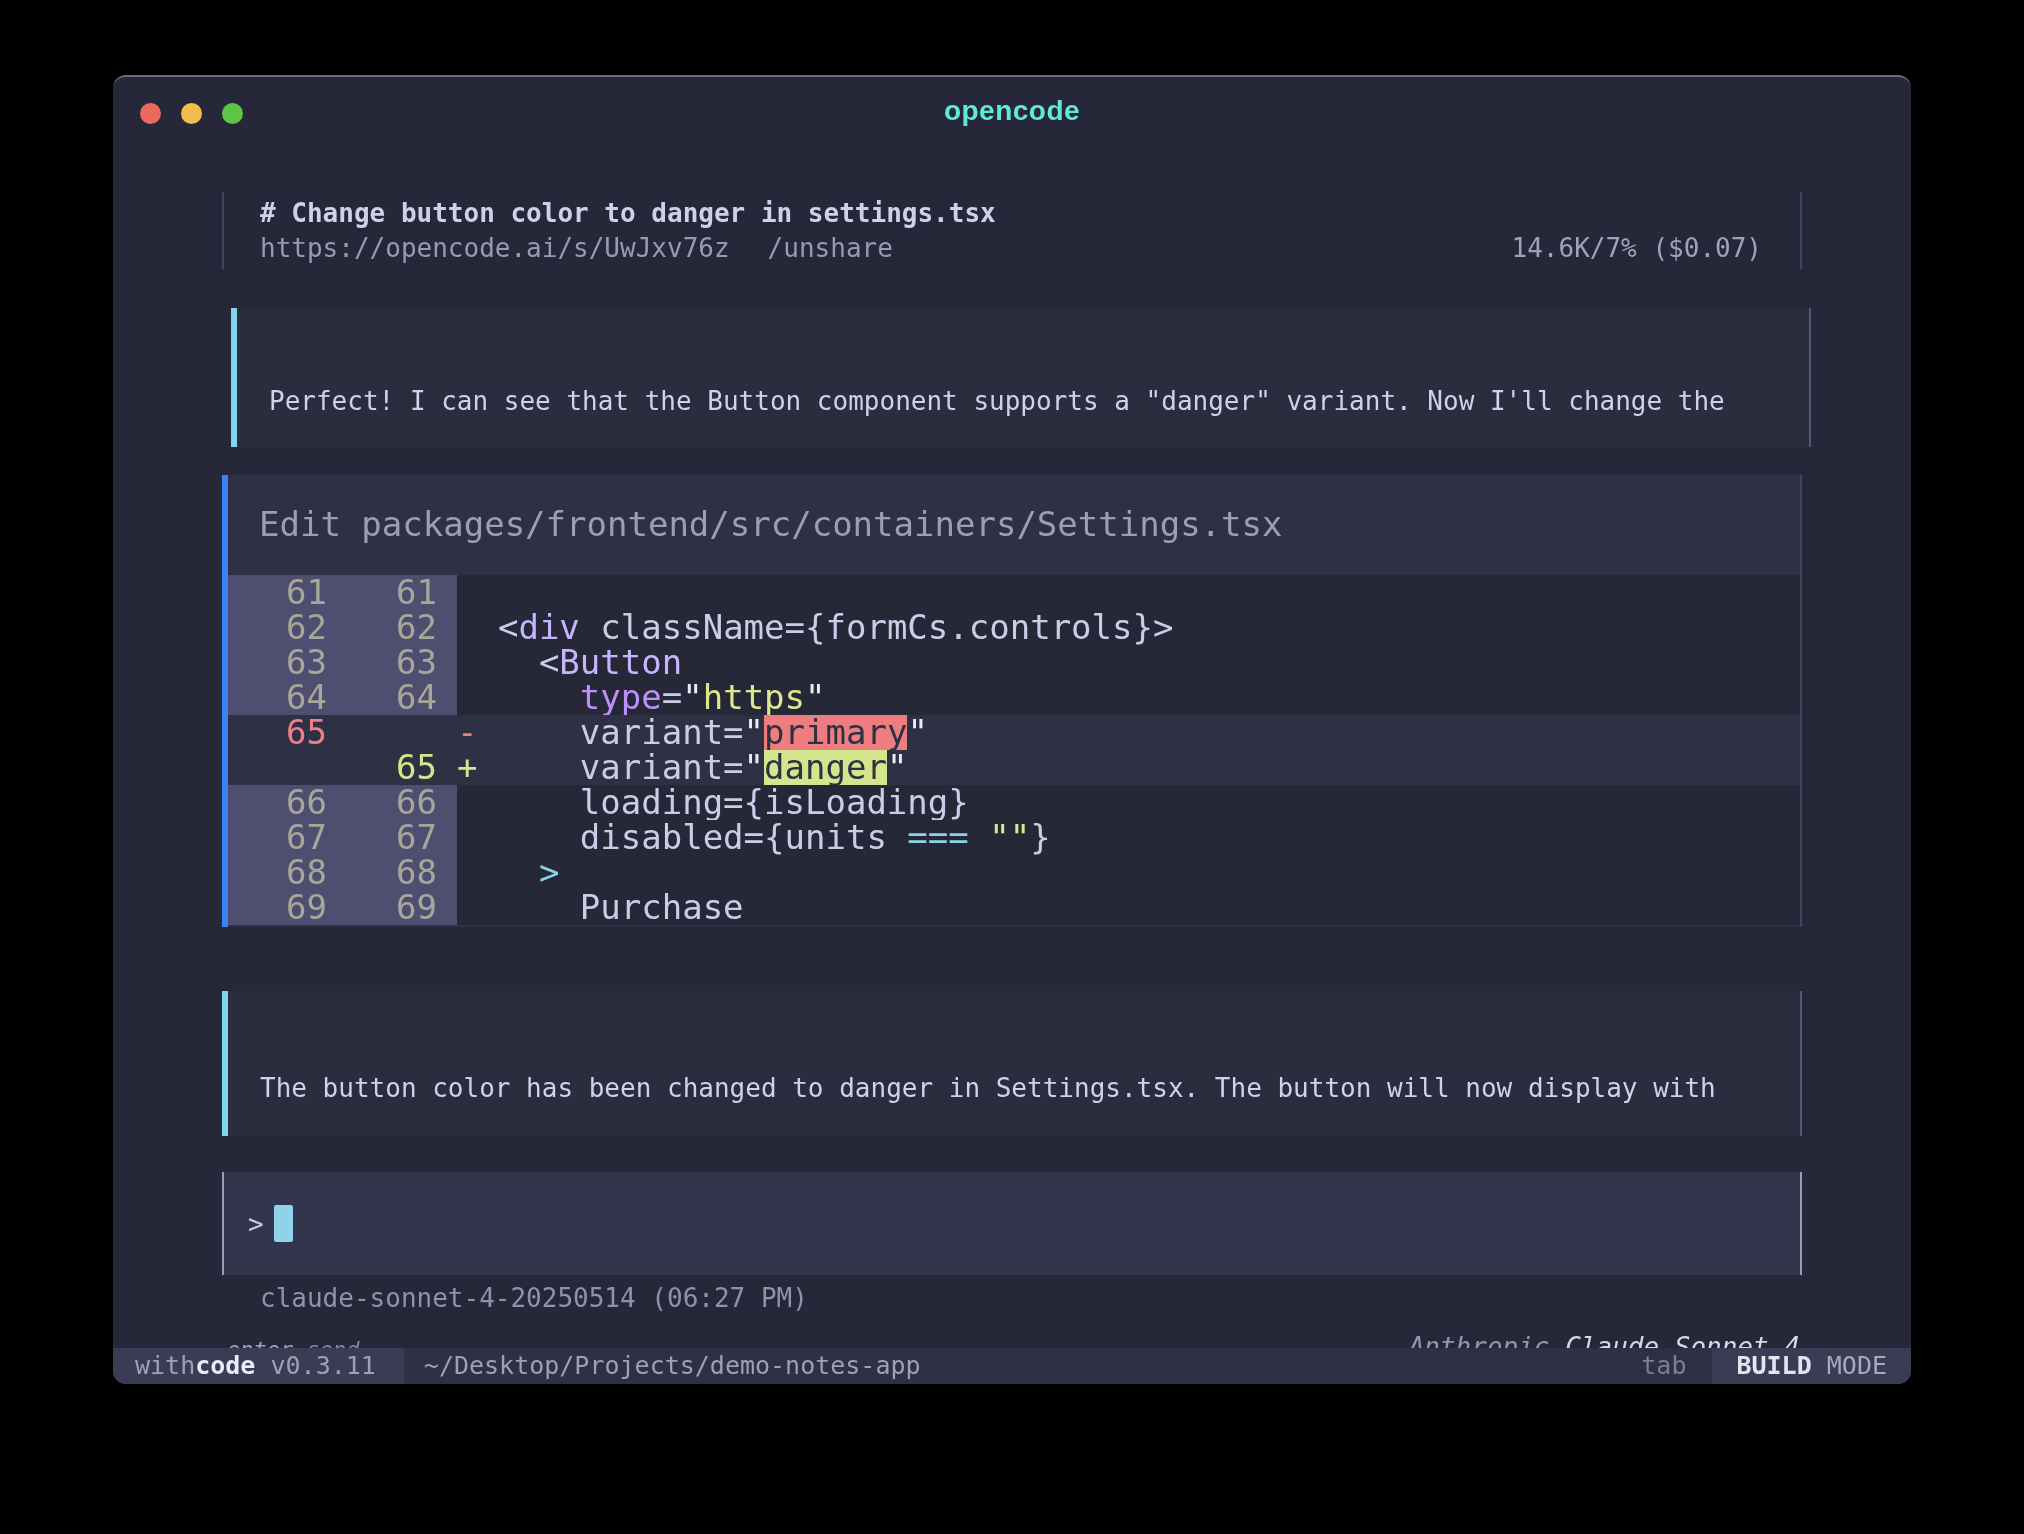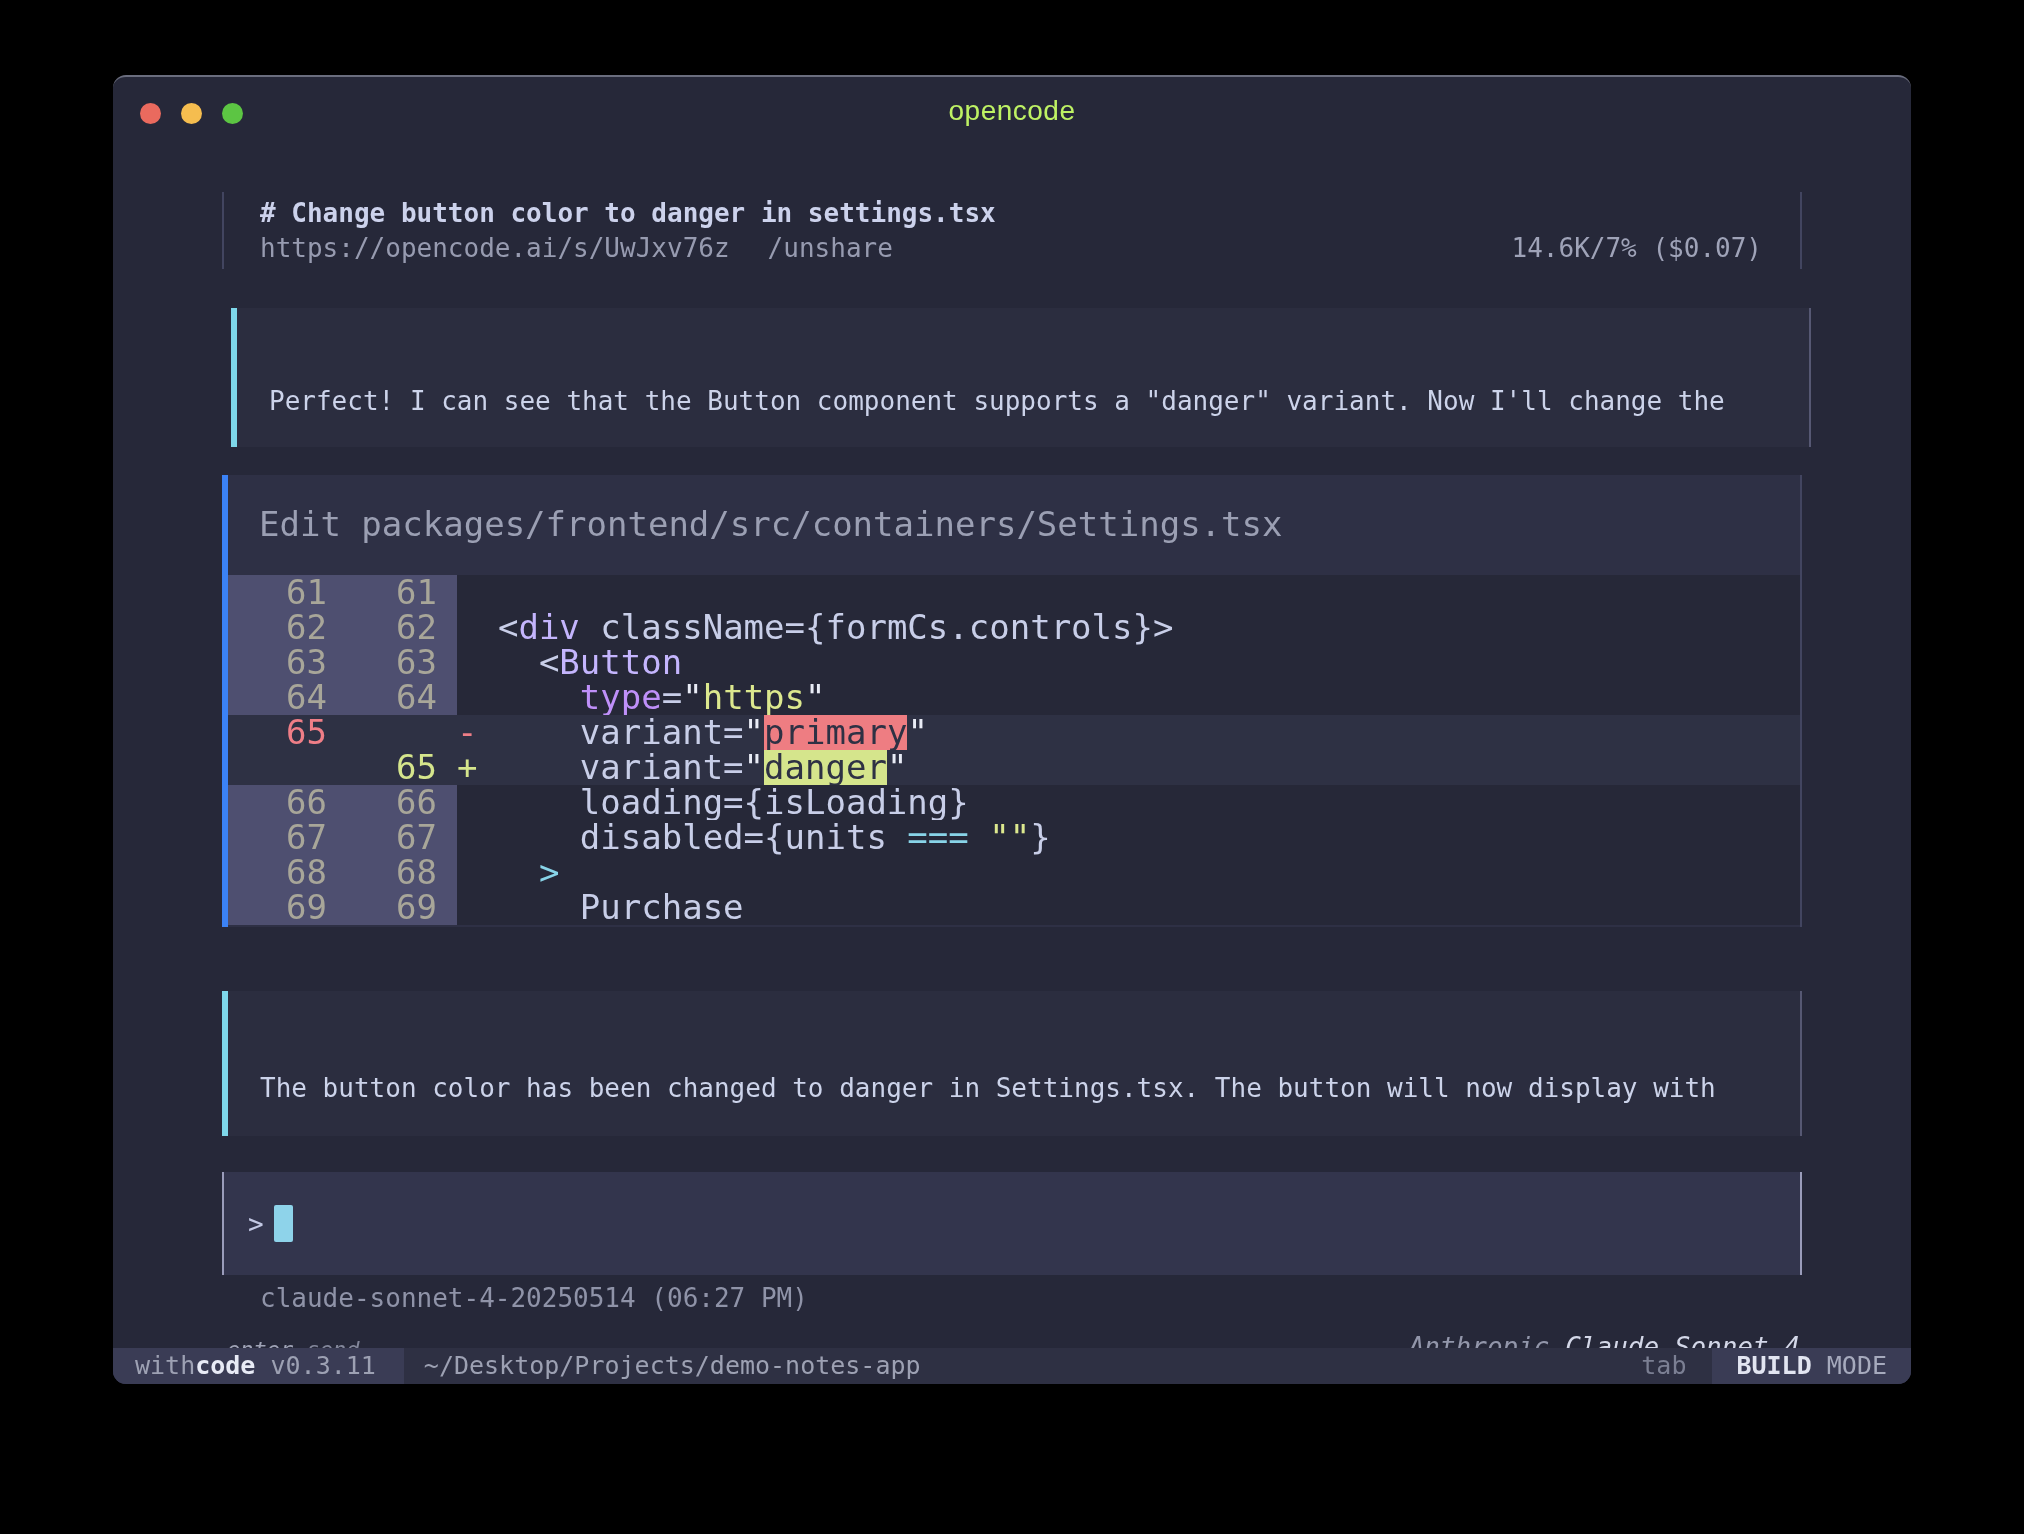--- a/index.html
+++ b/index.html
@@ -7,22 +7,22 @@
          font-family:"DejaVu Sans Mono","Liberation Mono",monospace;}
   .win{position:absolute;left:113px;top:75px;width:1798px;height:1309px;background:#262839;
        border-radius:13px;border-top:2px solid #6a6d7e;box-sizing:border-box;}
   
   .titlebar{position:absolute;left:0;top:0;width:100%;height:120px;}
   .light{position:absolute;top:26px;width:21px;height:21px;border-radius:50%;}
   .light.red{left:27px;background:#ea6a5e;}
   .light.yellow{left:68px;background:#f5bd4f;}
   .light.green{left:109px;background:#5cc543;}
   .win-title{position:absolute;left:0;top:18px;width:100%;text-align:center;
-             font-family:"Liberation Sans","DejaVu Sans",sans-serif;font-weight:normal;
-             font-size:28px;color:#bef264;letter-spacing:0.5px;}
+             font-family:"Liberation Sans","DejaVu Sans",sans-serif;font-weight:bold;
+             font-size:28px;color:#5eead4;letter-spacing:0.5px;}
   
   .col{position:absolute;left:109px;width:1580px;box-sizing:border-box;}
   
   .hdr{top:115px;height:77px;border-left:2px solid #424560;border-right:2px solid #424560;
        padding:4px 38px 0 36px;font-size:26px;line-height:35px;}
   .hdr-title{color:#ccd2ec;font-weight:bold;white-space:pre;}
   .hdr-sub{display:flex;color:#979bb0;white-space:pre;}
   .hdr-url{color:#979bb0;}
   .hdr-unshare{color:#979bb0;margin-left:38px;}
   .hdr-spacer{flex:1;}

